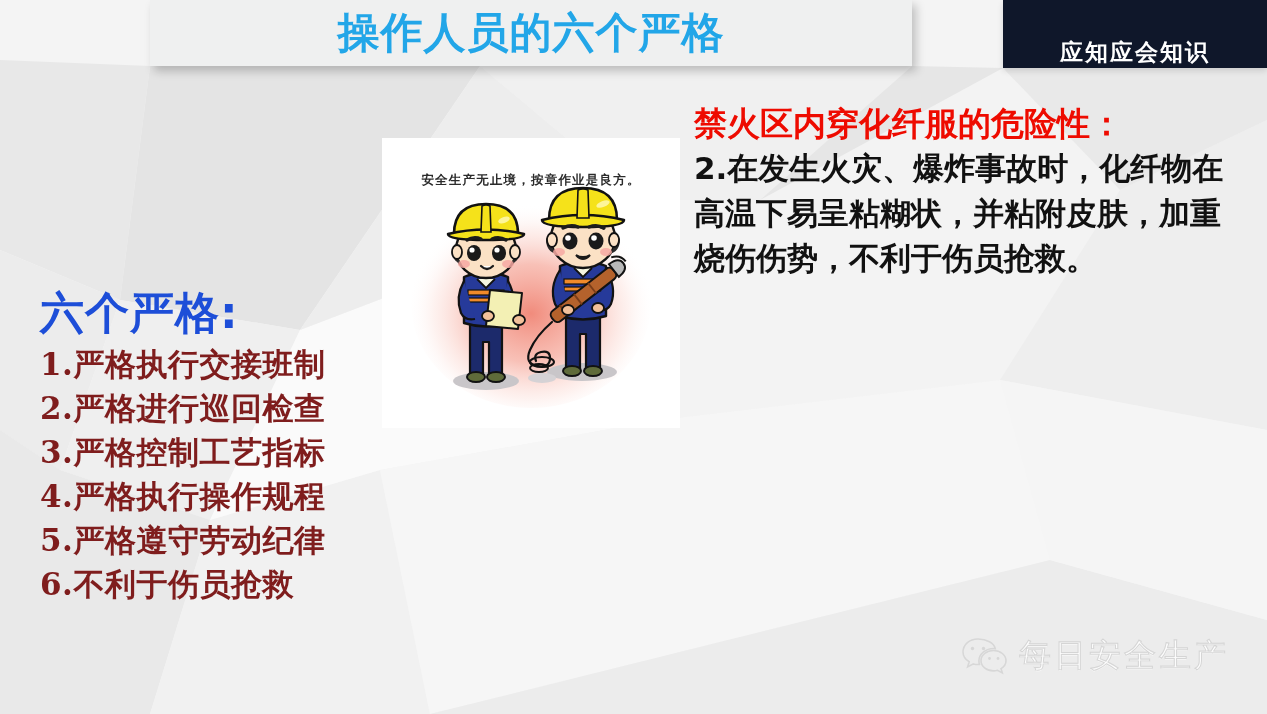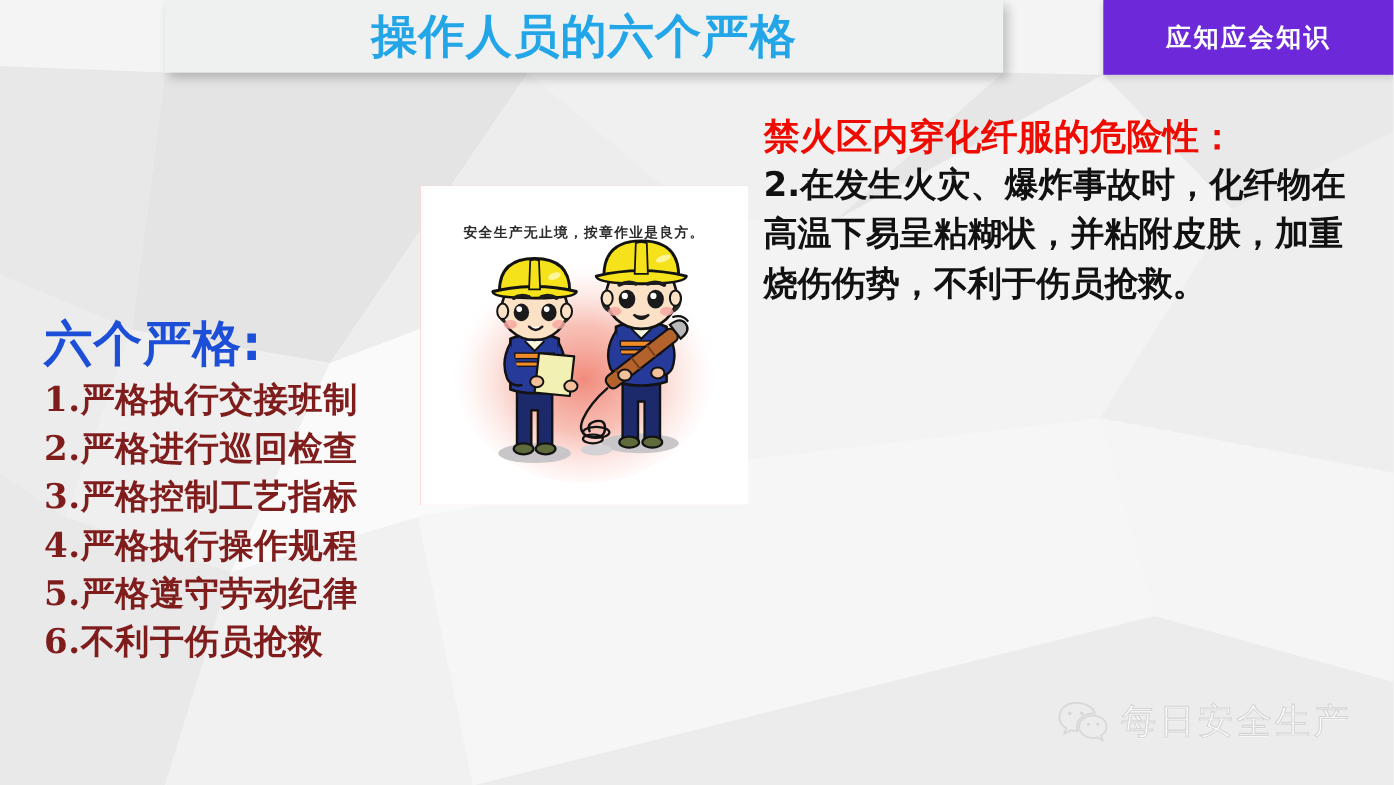--- a/index.html
+++ b/index.html
@@ -22,43 +22,43 @@
     display:flex;align-items:center;justify-content:center;
   }
   .title-text{
     color:#22a6e8;font-size:42px;font-weight:bold;letter-spacing:1px;
     line-height:1;white-space:nowrap;
   }
 
   
   .badge{
     position:absolute;right:0;top:0;width:264px;height:68px;
-    background:#6d28d9;z-index:6;
-    display:flex;align-items:center;justify-content:center;
+    background:#0f172a;z-index:6;
+    display:flex;align-items:flex-end;justify-content:center;
     box-shadow:0 3px 6px rgba(0,0,0,.12);
   }
   .badge-text{color:#ffffff;font-size:23px;font-weight:bold;letter-spacing:2px;white-space:nowrap;}
 
   
   .left-col{position:absolute;left:40px;top:290px;width:380px;z-index:4;}
   .left-heading{
     color:#1d4ed8;font-size:44px;font-weight:bold;line-height:1.05;
     margin:0 0 6px 0;letter-spacing:1px;
   }
   .left-list{list-style:none;margin:0;padding:0;}
   .left-list li{
     color:#7f1d1d;font-size:31px;font-weight:bold;line-height:1.42;
     white-space:nowrap;letter-spacing:.5px;
   }
   .li-num{font-family:"DejaVu Serif","Liberation Serif",serif;font-weight:bold;}
 
   
   .art-card{
     position:absolute;left:382px;top:138px;width:298px;height:290px;
-    background:#fca5a5;z-index:4;overflow:hidden;margin-top:31px;
+    background:#c2410c;z-index:4;overflow:hidden;
   }
   .art-card svg{display:block;width:100%;height:100%;}
 
   
   .right-col{position:absolute;left:694px;top:104px;width:540px;z-index:4;}
   .right-heading{
     color:#ee0b00;font-size:33px;font-weight:bold;line-height:1.2;
     margin:0 0 2px 0;white-space:nowrap;letter-spacing:0px;
   }
   .right-para{

